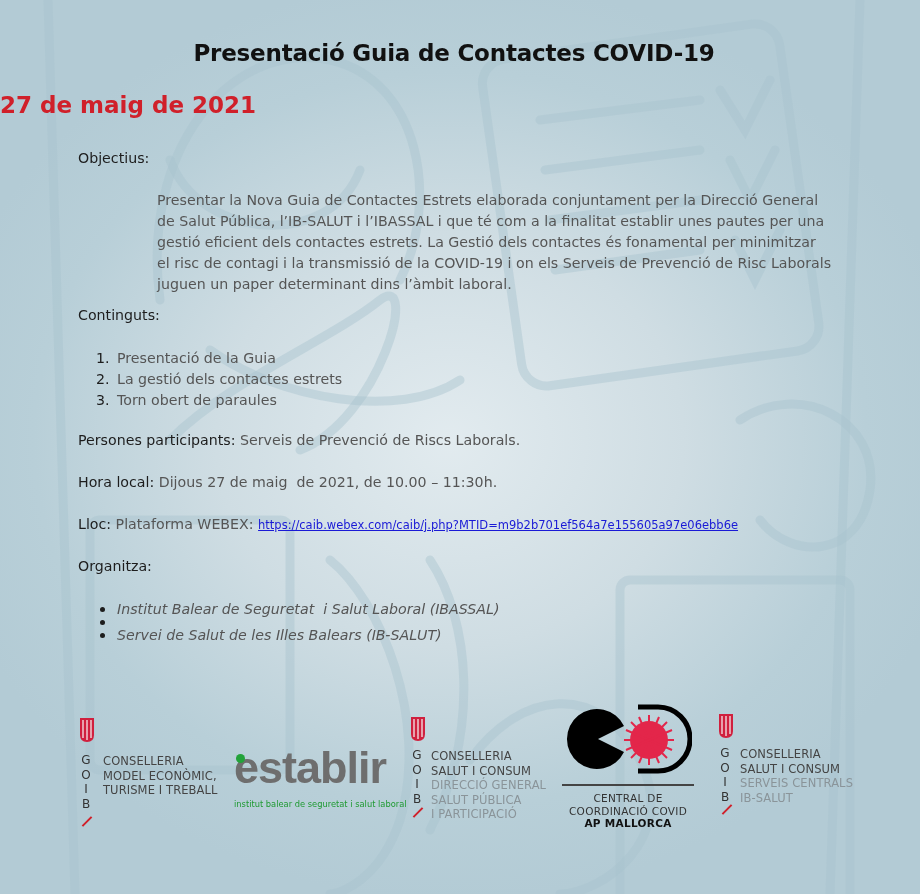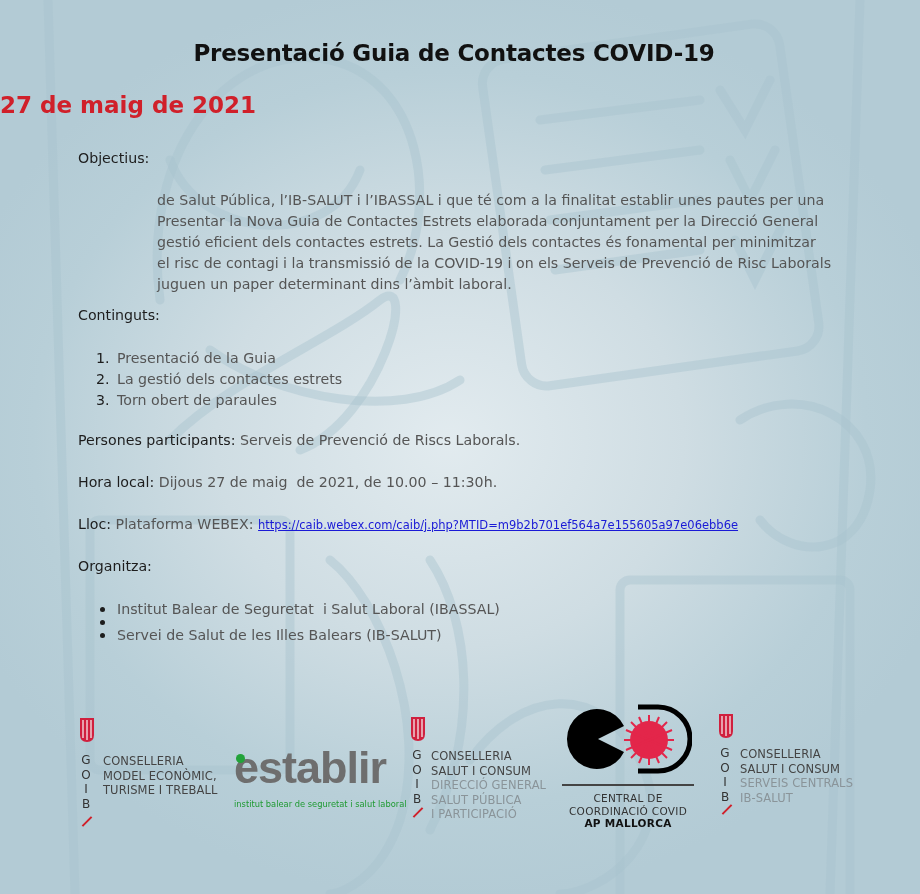--- a/index.html
+++ b/index.html
@@ -24,21 +24,21 @@
   }
   .label { position: absolute; left: 78px; font-size: 14.2px; color: #1d1d1d; }
   .val { color: #555; }
   .para {
     position: absolute; left: 157px; top: 190px; width: 680px;
     font-size: 14.2px; line-height: 21px; color: #555;
   }
   .olist { position: absolute; left: 96px; top: 348px; font-size: 14.2px; line-height: 21px; }
   .olist .li { display: flex; color: #555; }
   .olist .num { width: 21px; color: #1d1d1d; }
-  .ulist { position: absolute; left: 96px; top: 599px; font-size: 14.2px; line-height: 21px; }
+  .ulist { position: absolute; left: 96px; top: 599px; font-size: 14.2px; line-height: 21px; font-style: italic; }
   .ulist .li { display: flex; color: #555; align-items: center; }
   .ulist .bullet { width: 21px; display: flex; align-items: center; padding-left: 4px; }
   .ulist .bullet span { width: 5px; height: 5px; background: #1d1d1d; border-radius: 50%; display: inline-block; }
   a.link { color: #1a0dab; text-decoration: underline; font-size: 11.5px; color: #1a1ad6; }
 
   
   .logo { position: absolute; }
   .goib-flag { width: 16px; height: 24px; }
   .goib-letters {
     position: absolute; font-size: 12px; line-height: 14.5px; color: #333;
@@ -76,22 +76,22 @@
   <path d="M740 420 C800 380 880 420 870 490 C860 560 790 560 760 520"></path>
   <path d="M470 760 C520 690 600 680 640 760 C680 840 600 894 560 894"></path>
 </svg>
 
 <div class="page">
   <div class="title">Presentació Guia de Contactes COVID-19</div>
   <div class="date">27 de maig de 2021</div>
 
   <div class="label" style="top:150px">Objectius:</div>
   <div class="para">
+    <div>Presentar la Nova Guia de Contactes Estrets elaborada conjuntament per la Direcció General</div>
     <div>de Salut Pública, l’IB-SALUT i l’IBASSAL i que té com a la finalitat establir unes pautes per una</div>
-    <div>Presentar la Nova Guia de Contactes Estrets elaborada conjuntament per la Direcció General</div>
     <div>gestió eficient dels contactes estrets. La Gestió dels contactes és fonamental per minimitzar</div>
     <div>el risc de contagi i la transmissió de la COVID-19 i on els Serveis de Prevenció de Risc Laborals</div>
     <div>juguen un paper determinant dins l’àmbit laboral.</div>
   </div>
 
   <div class="label" style="top:307px">Continguts:</div>
   <div class="olist">
     <div class="li">
       <span class="num">1.</span>
       <span>Presentació de la Guia</span>

